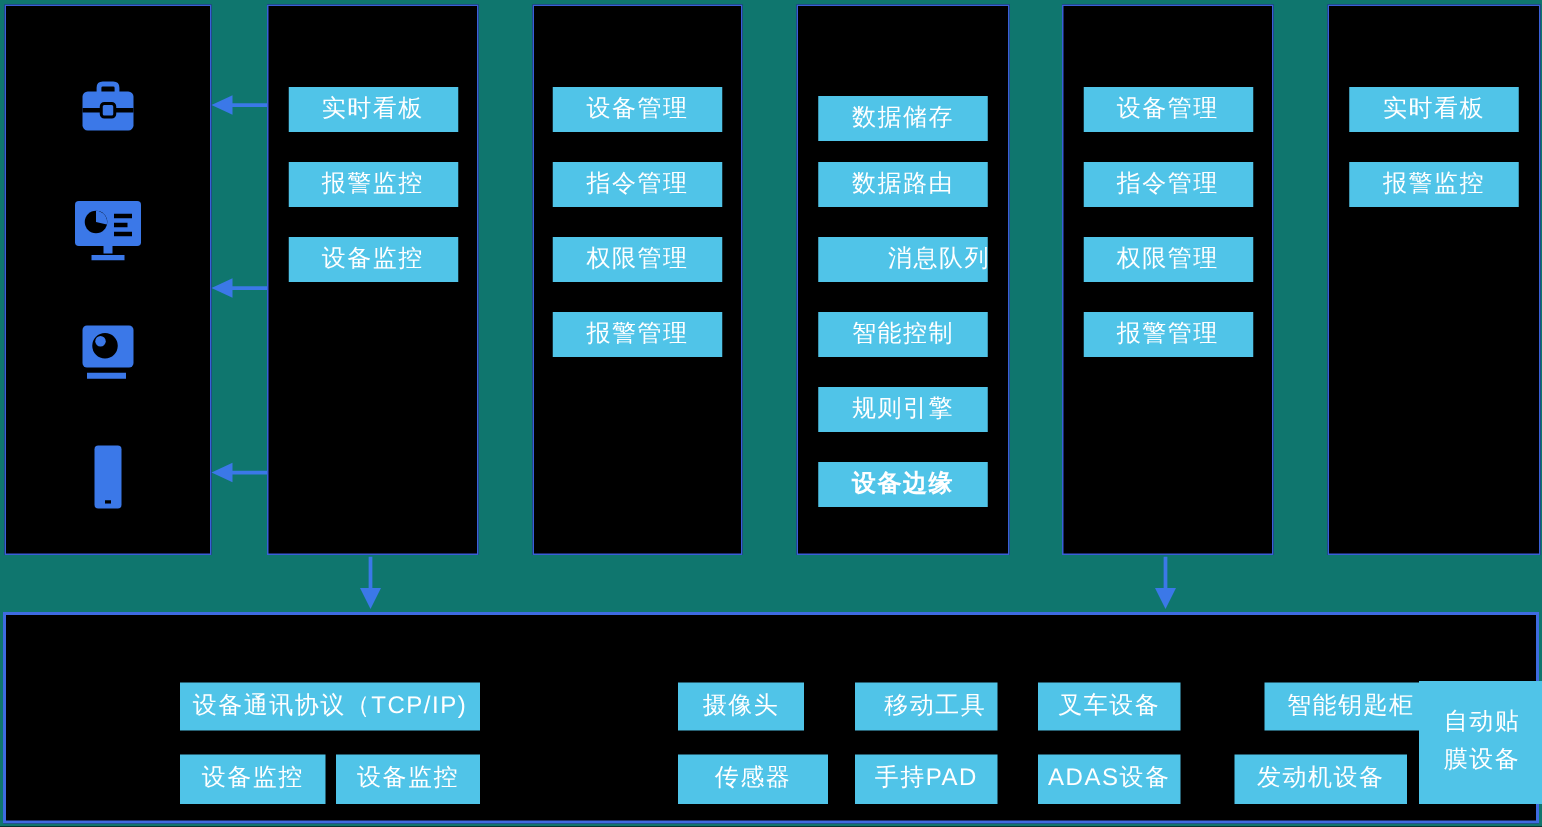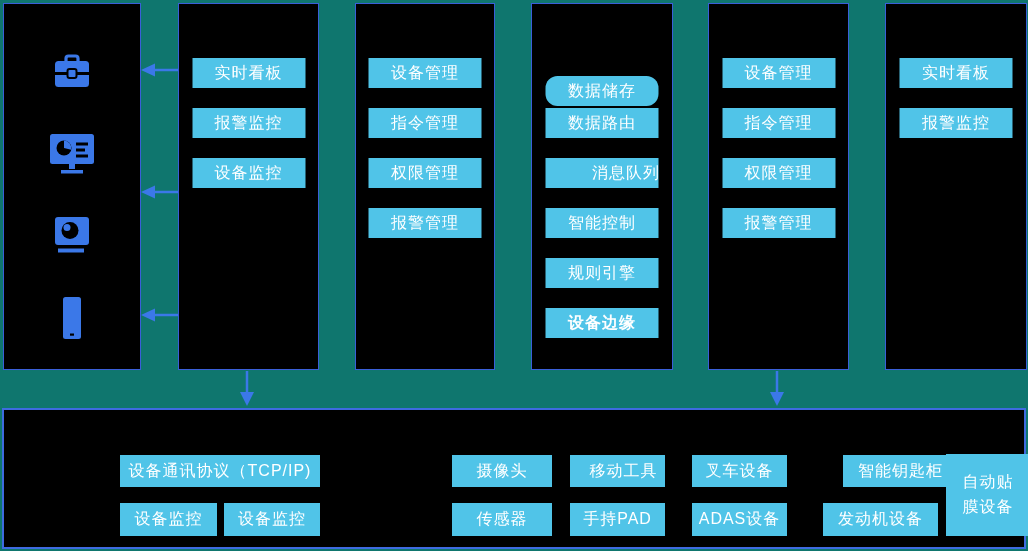--- a/index.html
+++ b/index.html
@@ -101,21 +101,21 @@
   </div>
 
   <div class="box" style="left:355px; top:3px; width:140px; height:367px;">
     <div class="btn col-btn" style="top:54px;">设备管理</div>
     <div class="btn col-btn" style="top:104px;">指令管理</div>
     <div class="btn col-btn" style="top:154px;">权限管理</div>
     <div class="btn col-btn" style="top:204px;">报警管理</div>
   </div>
 
   <div class="box" style="left:531px; top:3px; width:142px; height:367px;">
-    <div class="btn col-btn" style="top:72px;border-radius:12px;">数据储存</div>
+    <div class="btn col-btn" style="top:60px;">数据储存</div>
     <div class="btn col-btn" style="top:104px;">数据路由</div>
     <div class="btn col-btn" style="top:154px;padding-left:48px;">消息队列</div>
     <div class="btn col-btn" style="top:204px;">智能控制</div>
     <div class="btn col-btn" style="top:254px;">规则引擎</div>
     <div class="btn col-btn" style="top:304px;font-weight:bold;">设备边缘</div>
   </div>
 
   <div class="box" style="left:708px; top:3px; width:141px; height:367px;">
     <div class="btn col-btn" style="top:54px;">设备管理</div>
     <div class="btn col-btn" style="top:104px;">指令管理</div>
@@ -136,21 +136,21 @@
     <line x1="9" y1="0" x2="9" y2="23" stroke="#3B78E8" stroke-width="2.5"></line>
     <polygon points="9,35 2,21 16,21" fill="#3B78E8"></polygon>
   </svg>
 
   <div class="bottom-box"></div>
 
   <div class="btn" style="left:120px; top:455px; width:200px; height:32px;">设备通讯协议（TCP/IP)</div>
   <div class="btn" style="left:120px; top:503px; width:97px; height:33px;">设备监控</div>
   <div class="btn" style="left:224px; top:503px; width:96px; height:33px;">设备监控</div>
 
-  <div class="btn" style="left:452px; top:455px; width:100px; height:32px;">摄像头</div>
+  <div class="btn" style="left:452px; top:455px; width:84px; height:32px;">摄像头</div>
   <div class="btn" style="left:570px; top:455px; width:95px; height:32px;padding-left:12px;">移动工具</div>
   <div class="btn" style="left:692px; top:455px; width:95px; height:32px;">叉车设备</div>
   <div class="btn" style="left:823px; top:455px; width:115px; height:32px;margin-left:20px;">智能钥匙柜</div>
 
   <div class="btn" style="left:452px; top:503px; width:100px; height:33px;">传感器</div>
   <div class="btn" style="left:570px; top:503px; width:95px; height:33px;text-align:right;">手持PAD</div>
   <div class="btn" style="left:692px; top:503px; width:95px; height:33px;">ADAS设备</div>
   <div class="btn" style="left:823px; top:503px; width:115px; height:33px;">发动机设备</div>
 
   <div class="btn wrap" style="left:946px; top:454px; width:84px; height:82px; padding:0 12px;text-align:center;">自动贴膜设备</div>

